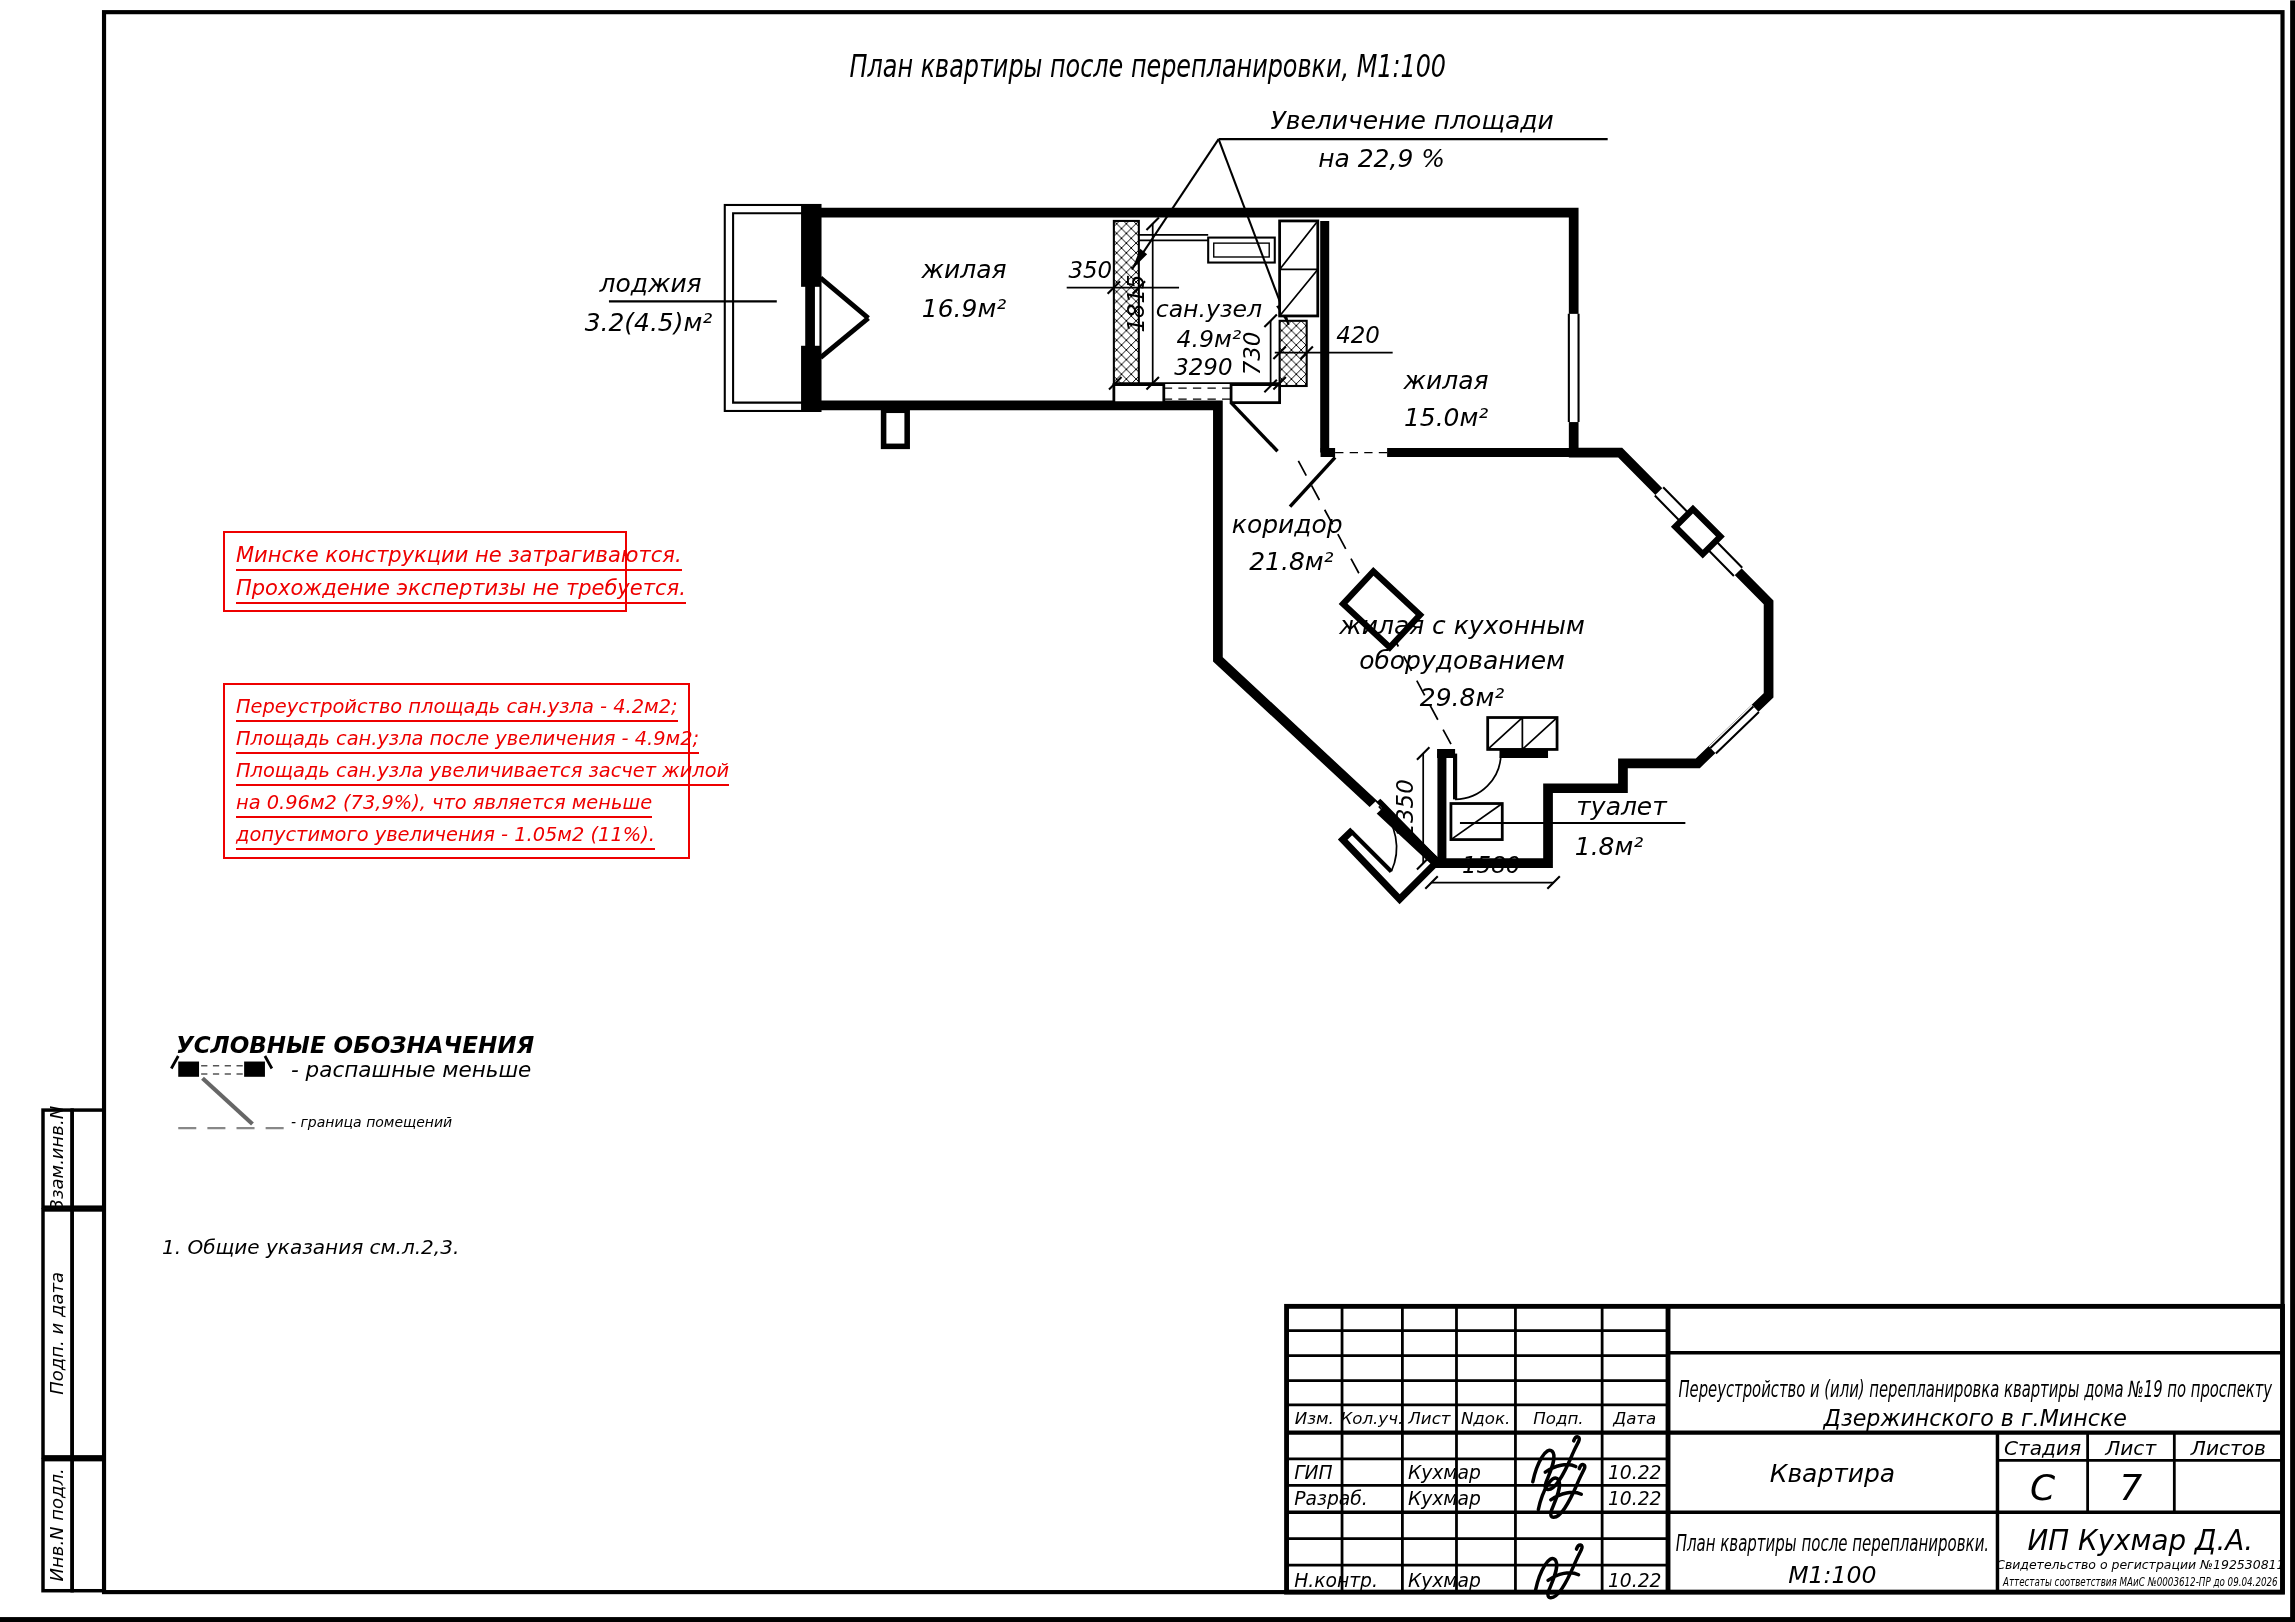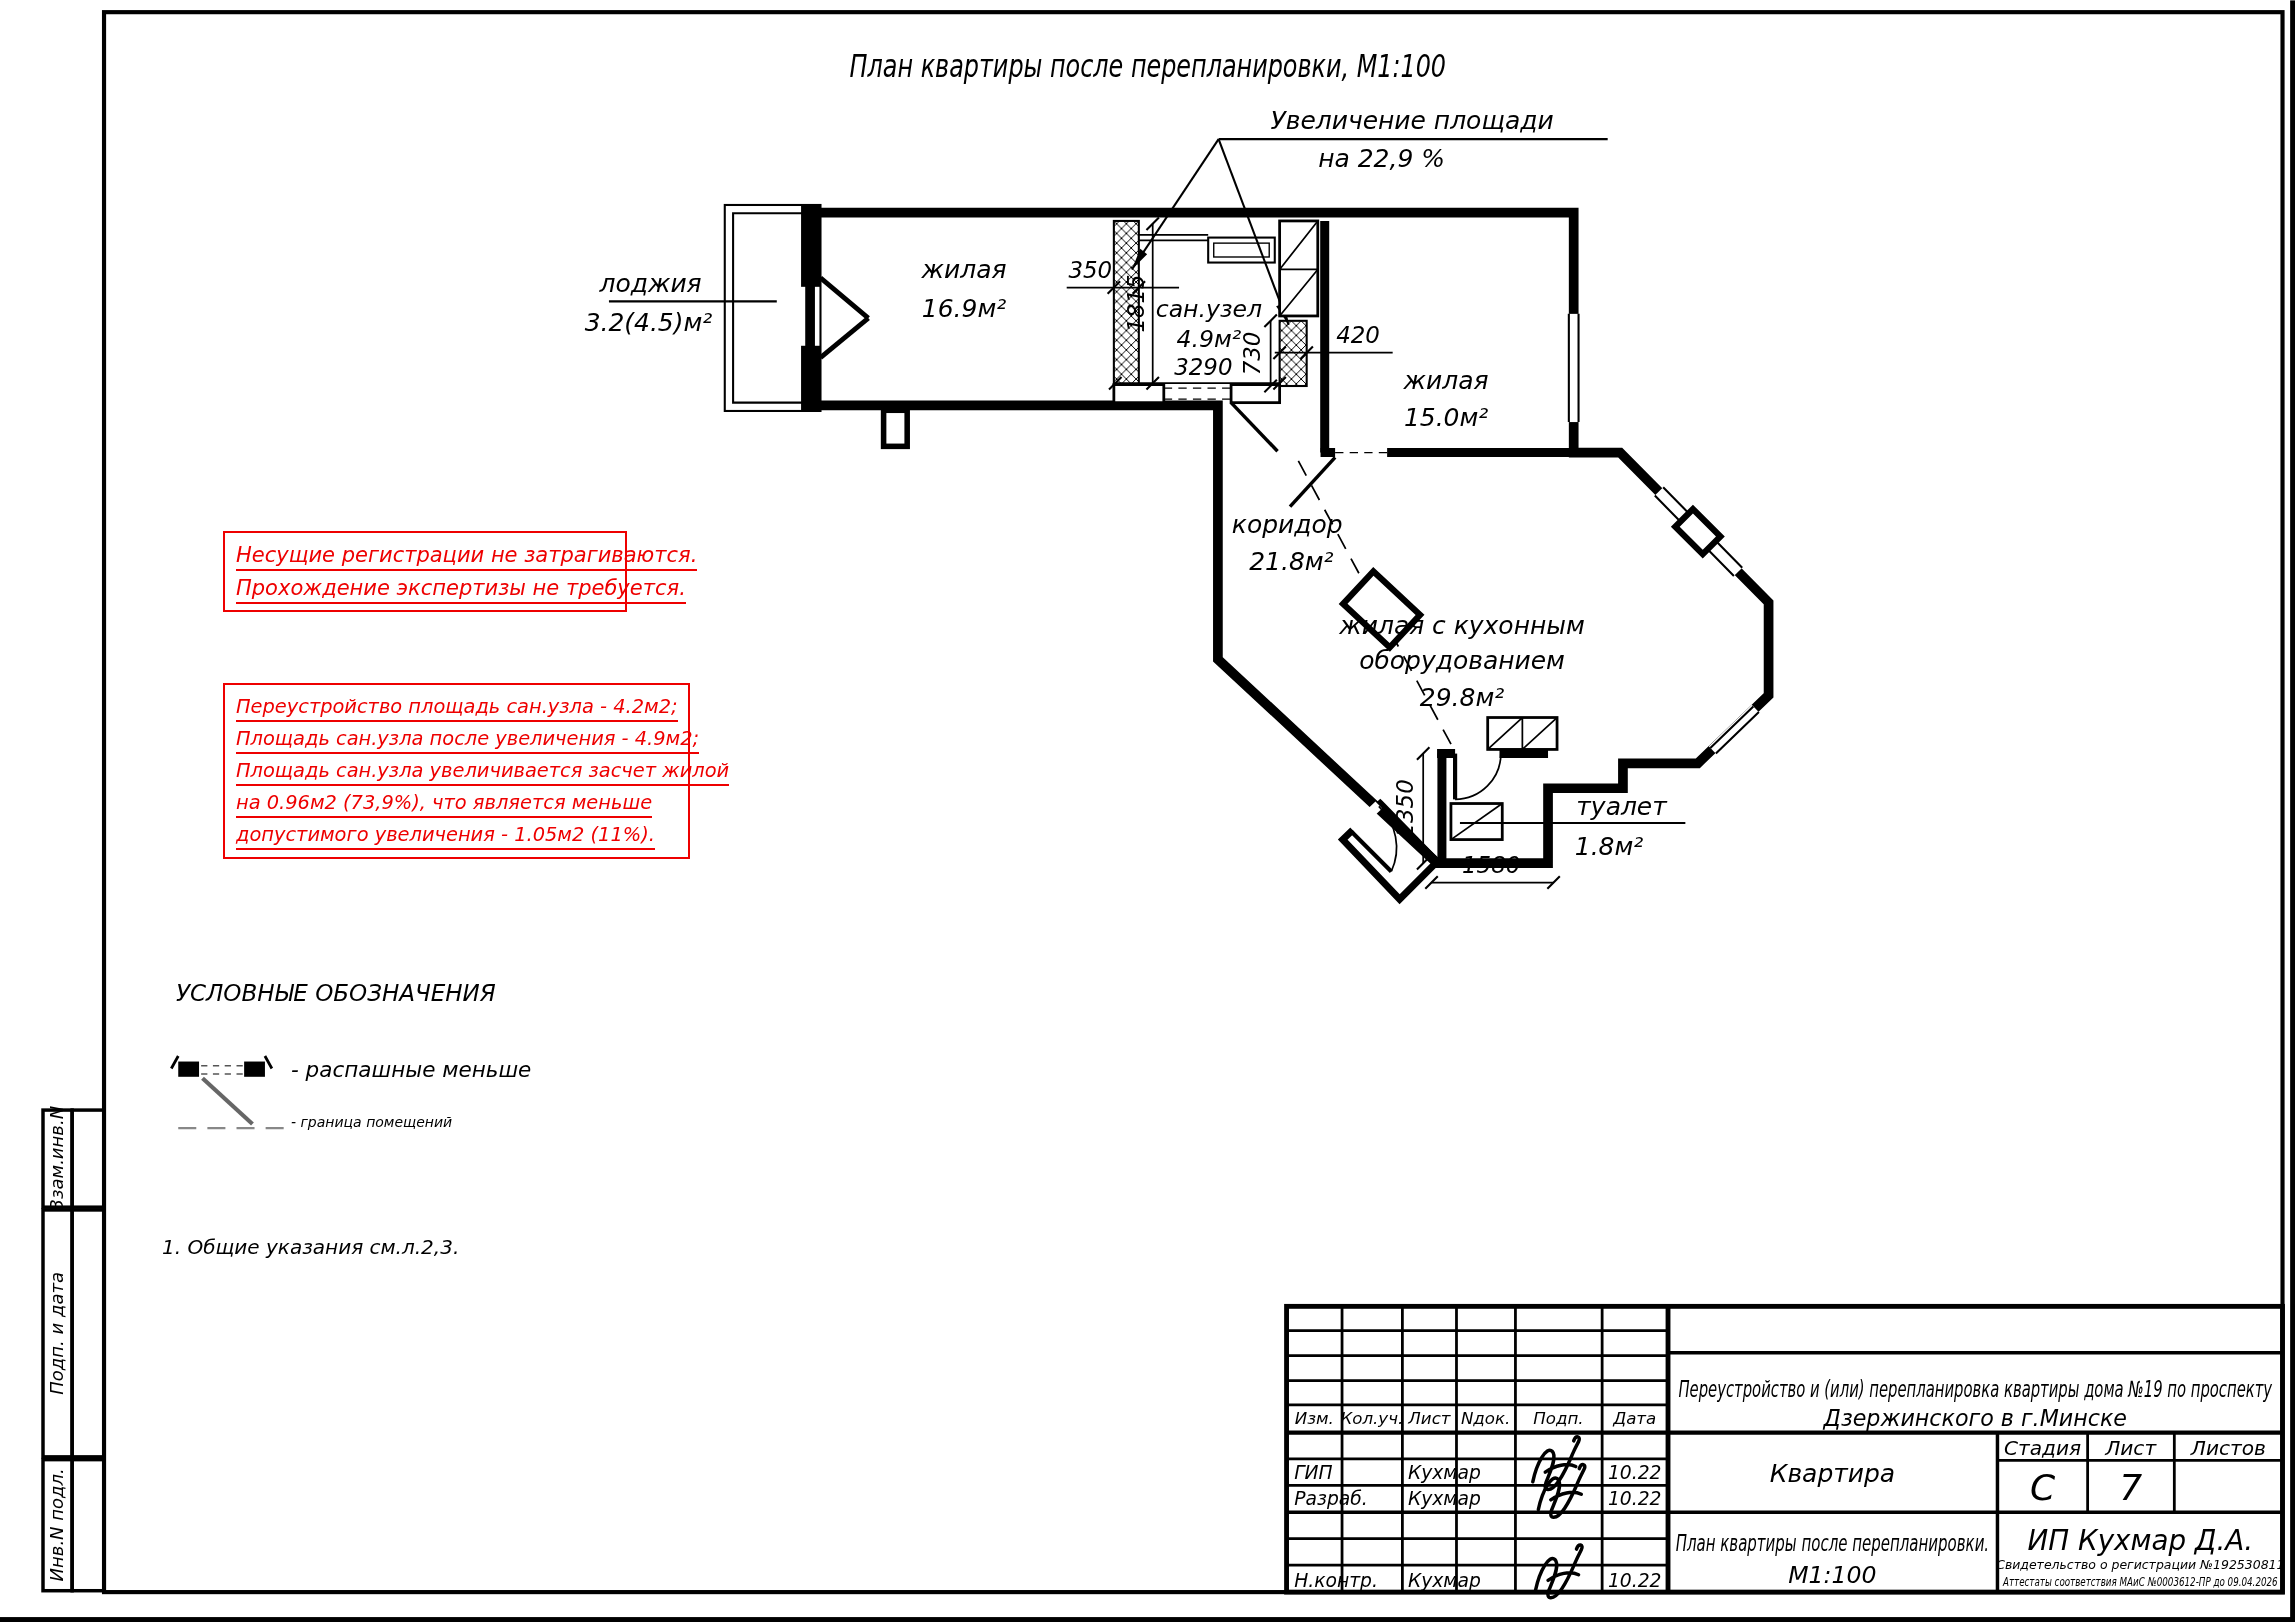--- a/index.html
+++ b/index.html
@@ -243,33 +243,33 @@
     <text x="3072" y="2162" font-size="52" text-anchor="middle">7</text>
     <text x="2642" y="2236" font-size="34" text-anchor="middle" textLength="452" lengthAdjust="spacingAndGlyphs">План квартиры после перепланировки.</text>
     <text x="2642" y="2282" font-size="34" text-anchor="middle">М1:100</text>
     <text x="3086" y="2234" font-size="40" text-anchor="middle">ИП Кухмар Д.А.</text>
     <text x="3086" y="2262" font-size="18" text-anchor="middle">Свидетельство о регистрации №192530811</text>
     <text x="3086" y="2286" font-size="18" text-anchor="middle" textLength="396" lengthAdjust="spacingAndGlyphs">Аттестаты соответствия МАиС  №0003612-ПР  до  09.04.2026</text>
   </g>
 </svg>
 
 <div class="ov redbox" style="left:223px;top:531px;width:378px;padding:9.7px 11px 1.4px;font-size:21px;">
-  <div class="rl"><span>Несущие регистрации не затрагиваются.</span></div>
+  <div class="rl"><span>Минске конструкции не затрагиваются.</span></div>
   <div class="rl"><span>Прохождение экспертизы не требуется.</span></div>
 </div>
 
 <div class="ov redbox" style="left:223px;top:683px;width:441px;padding:9.7px 11px 2.8px;font-size:19.4px;">
   <div class="rl"><span>Переустройство площадь сан.узла - 4.2м2;</span></div>
   <div class="rl"><span>Площадь сан.узла после увеличения - 4.9м2;</span></div>
   <div class="rl"><span>Площадь сан.узла увеличивается засчет жилой</span></div>
   <div class="rl"><span>на 0.96м2 (73,9%), что является меньше</span></div>
   <div class="rl"><span>допустимого увеличения - 1.05м2 (11%).</span></div>
 </div>
 
-<div class="ov" style="left:176px;top:980px;font-size:23px;white-space:nowrap;">УСЛОВНЫЕ ОБОЗНАЧЕНИЯ</div>
+<div class="ov" style="left:176px;top:1032px;font-size:23px;white-space:nowrap;font-weight:bold;">УСЛОВНЫЕ ОБОЗНАЧЕНИЯ</div>
 <div class="ov" style="left:291px;top:1057px;font-size:21.5px;white-space:nowrap;">- распашные меньше</div>
 <div class="ov" style="left:291px;top:1114px;font-size:14px;white-space:nowrap;">- граница помещений</div>
 
 <div class="ov" style="left:162px;top:1229px;font-size:20px;line-height:36px;">
   <div class="note-line">1. Общие указания см.л.2,3.</div>
 </div>
 
 </div>
 
 

